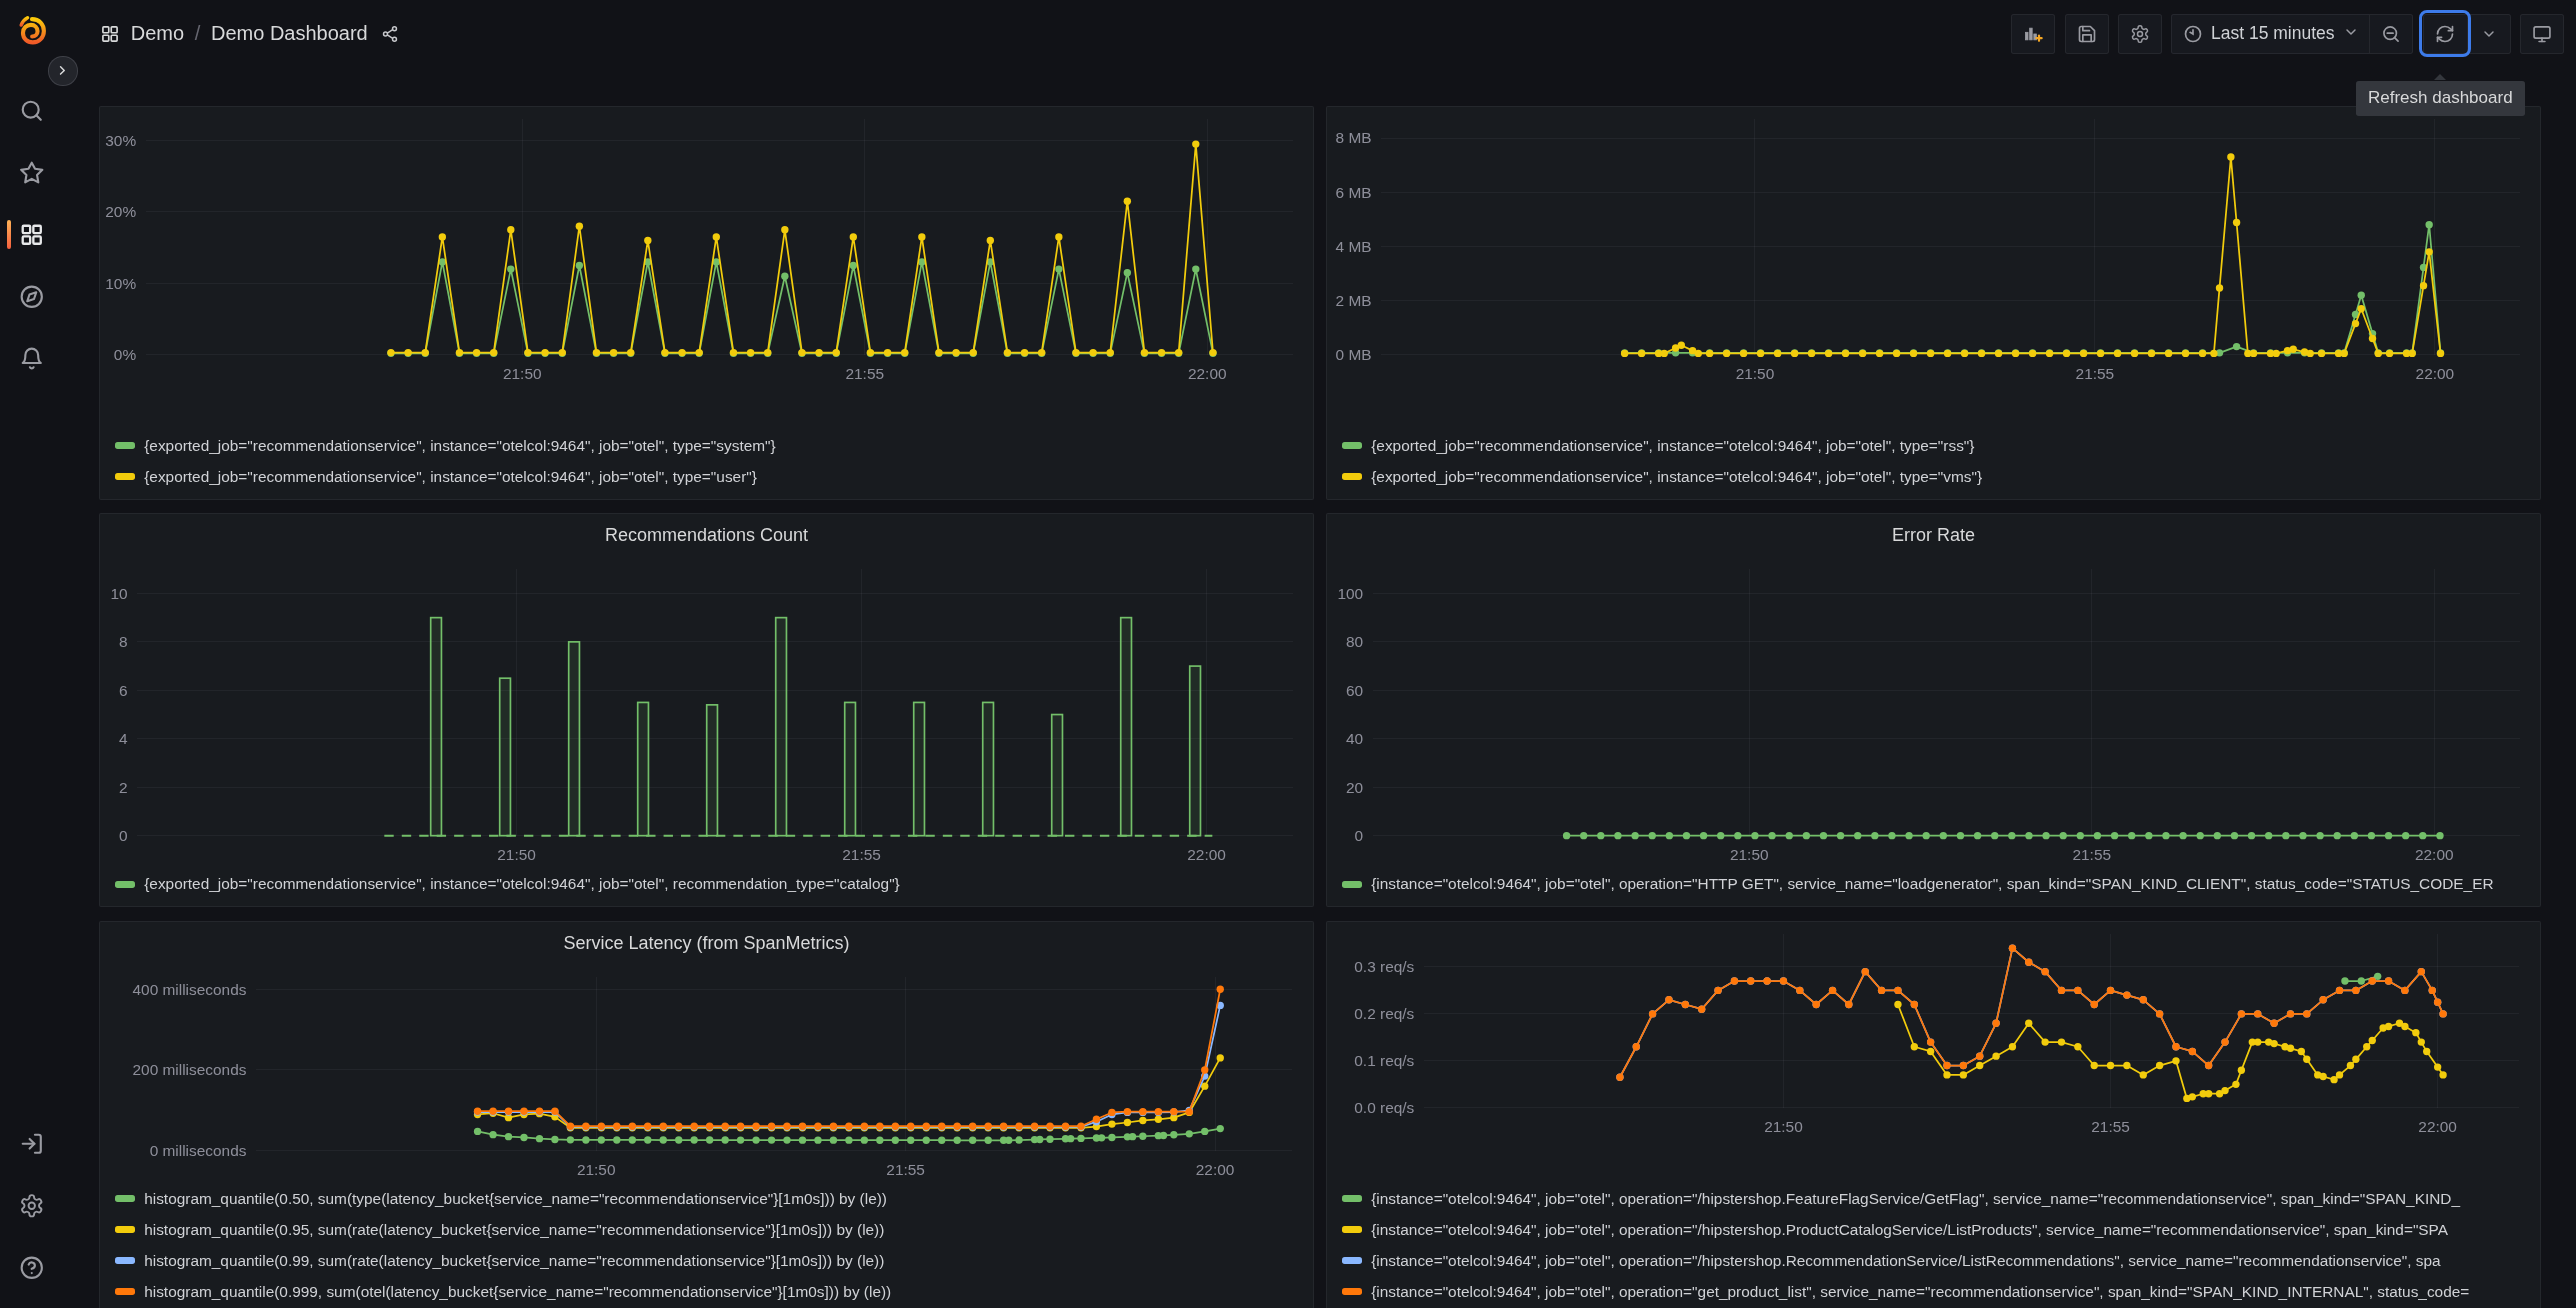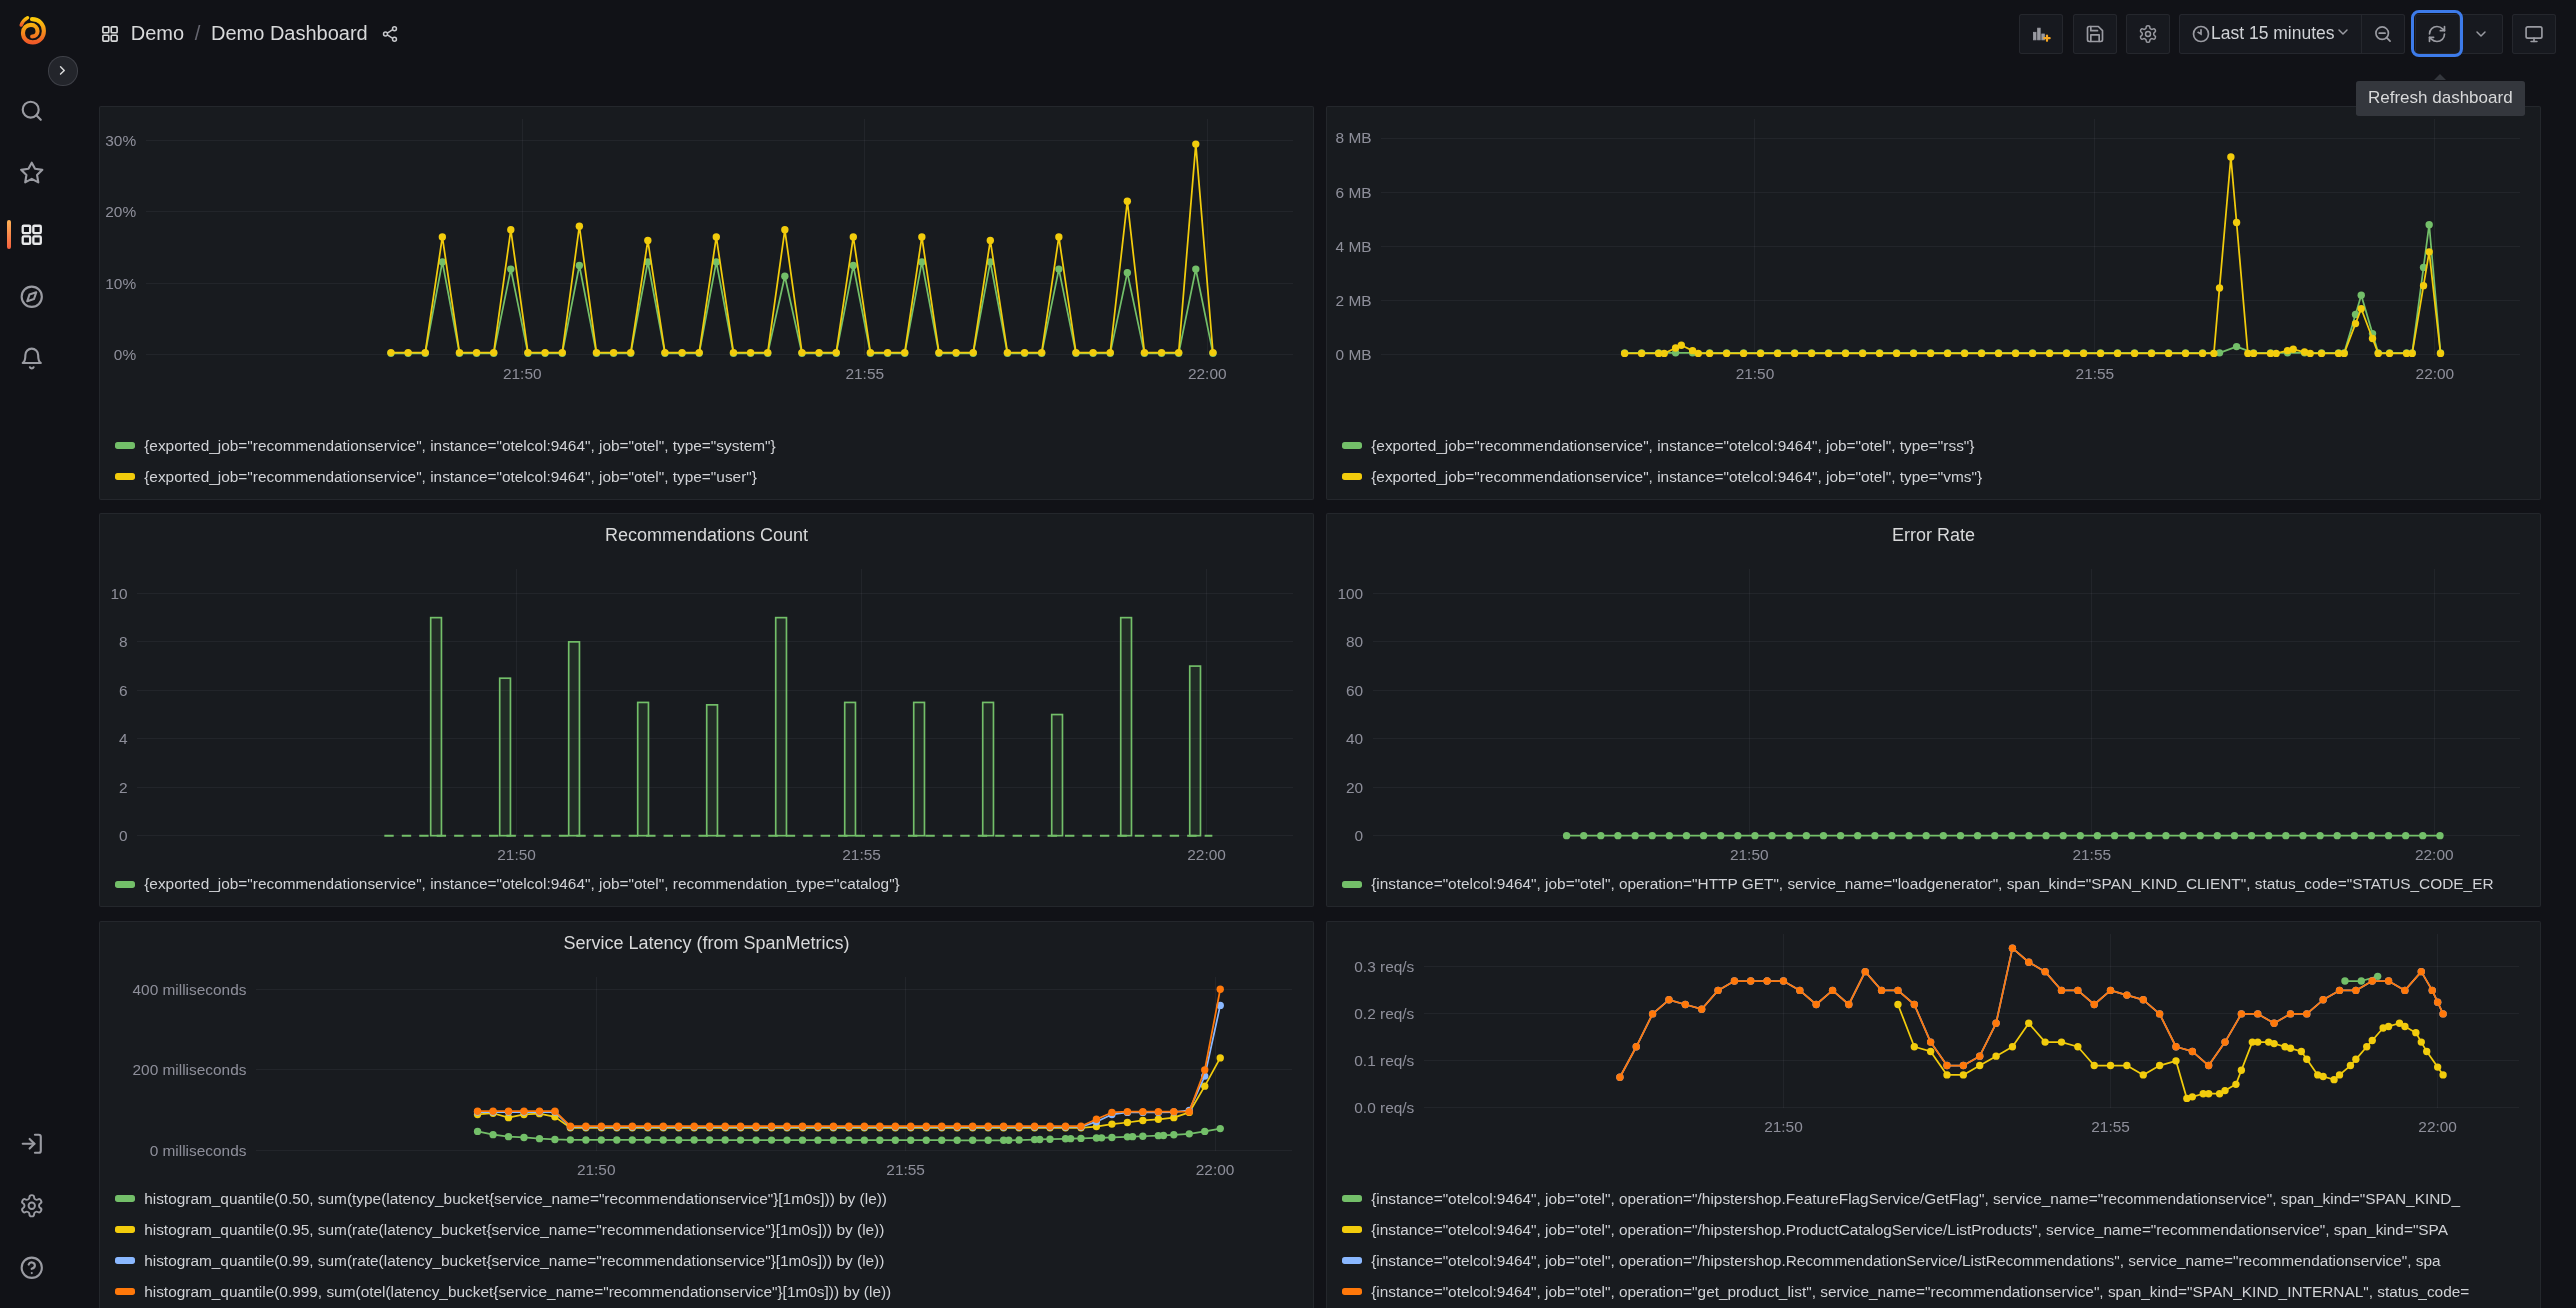--- a/index.html
+++ b/index.html
@@ -34,34 +34,34 @@
   .side-item.active::before {
     content: ""; position: absolute; left: 6.7px; top: 16px; width: 4.7px; height: 29.5px;
     border-radius: 2.7px; background: linear-gradient(180deg,#ffb357 0%,#f55f3e 100%);
   }
   .side-bottom { margin-top: auto; margin-bottom: 9.4px; display: flex; flex-direction: column; align-items: center; width: 100%; }
 
   
   .main { flex: 1; display: flex; flex-direction: column; height: 100%; }
   .topnav {
     height: 67px; display: flex; align-items: center; justify-content: space-between;
-    padding: 0 20px 0 36px; background: #111217;
+    padding: 0 12px 0 36px; background: #111217;
   }
   .breadcrumb { display: flex; align-items: center; gap: 10.7px; font-size: 20px; color: #d8d9da; }
   .breadcrumb svg { width: 20px; height: 20px; stroke: #d8d9da; }
   .crumb { cursor: pointer; }
   .crumb-sep { color: rgba(204,204,220,0.45); }
   .share-btn { display: flex; align-items: center; cursor: pointer; margin-left: 2.7px; }
   .share-btn svg { width: 18px; height: 18px; stroke: #c7c8cc; }
 
   .toolbar { display: flex; align-items: center; gap: 9.4px; }
   .tbtn {
     height: 40px; min-width: 44px; padding: 0 10.7px;
     background: #17191f; border: 0.7px solid rgba(204,204,220,0.08); border-radius: 2.7px;
-    display: flex; align-items: center; justify-content: center; gap: 0; cursor: pointer;
+    display: flex; align-items: center; justify-content: center; gap: 8px; cursor: pointer;
   }
   .tbtn svg { width: 20px; height: 20px; stroke: #9a9ba2; }
   .tb-label { font-size: 17.5px; color: #d0d2d6; white-space: nowrap; }
   .tgroup { display: flex; align-items: stretch; }
   .tgroup .tbtn { border-radius: 0; }
   .tgroup .tbtn:first-child { border-radius: 2.7px 0 0 2.7px; border-right: none; }
   .tgroup .tbtn:last-child { border-radius: 0 2.7px 2.7px 0; }
   .chev svg { width: 16px; height: 16px; }
   .ring { position: relative; }
   .ring::after {

